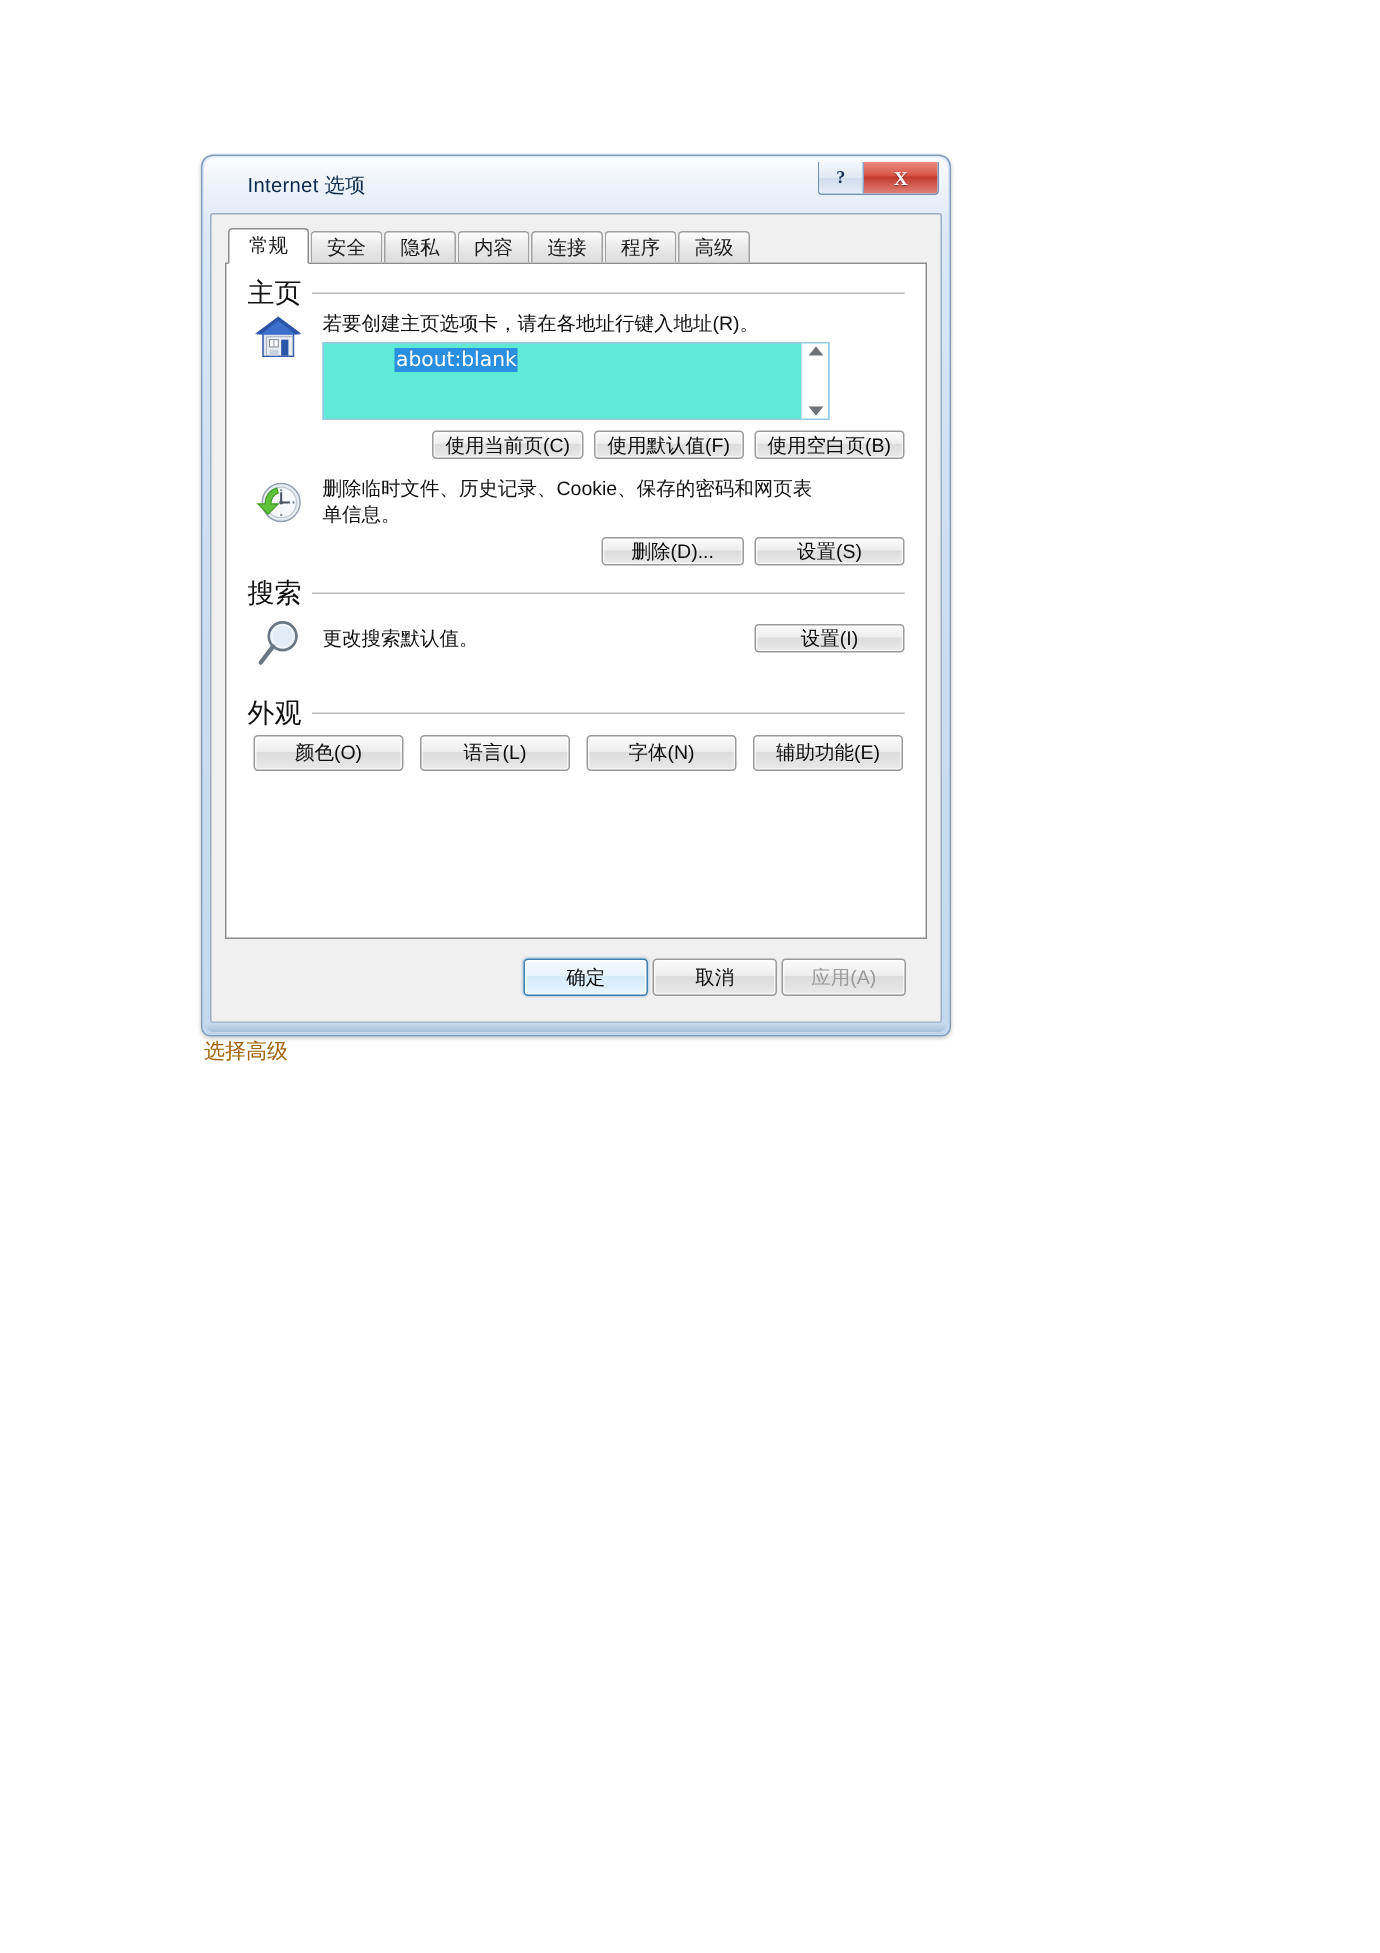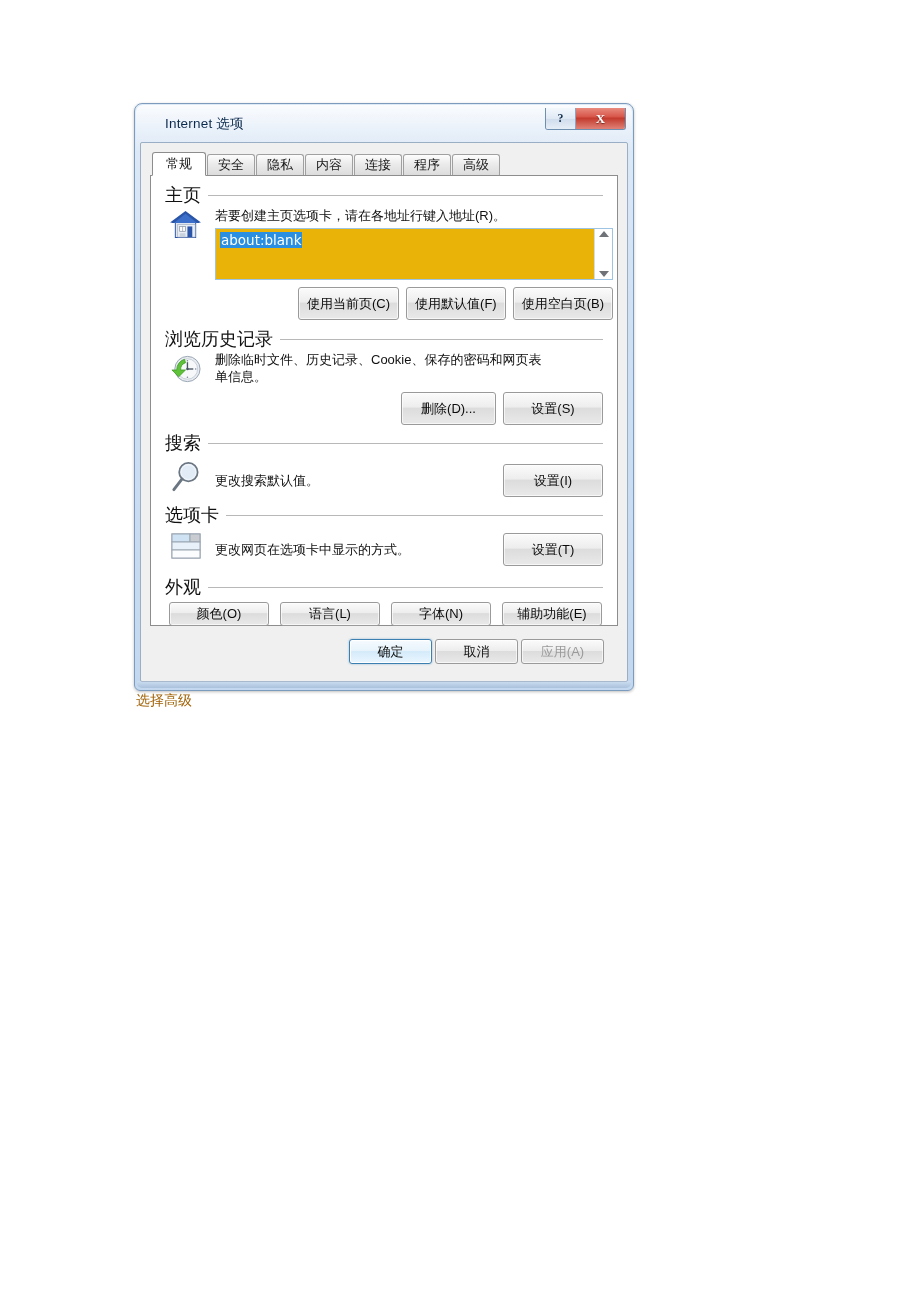--- a/index.html
+++ b/index.html
@@ -171,21 +171,21 @@
   .gtext {
     font-size: 13px; color: #111;
     line-height: 17px;
   }
 
   
   .btn {
     box-sizing: border-box;
     display: inline-flex;
     align-items: center; justify-content: center;
-    height: 33px;
+    height: 19px;
     padding: 0 8px;
     font-size: 13px;
     color: #0b0b0b;
     background: linear-gradient(180deg,#fbfbfb 0%,#ededed 46%,#dcdcdc 48%,#e9e9e9 100%);
     border: 1px solid #9a9a9a;
     border-radius: 3px;
     cursor: default;
     white-space: nowrap;
     box-shadow: inset 0 0 0 1px rgba(255,255,255,.65);
   }
@@ -193,26 +193,27 @@
     border: 1px solid #3c7fb1;
     box-shadow: inset 0 0 0 1px #ffffff, 0 0 2px rgba(60,130,180,.6);
     background: linear-gradient(180deg,#f6fbff 0%,#e7f3fb 46%,#d4eafa 48%,#eaf6ff 100%);
   }
   .btn.disabled { color: #9a9a9a; }
 
   
   .addr-wrap {
     position: relative;
     margin-top: 4px;
-    width: 398px;
+    width: 338px;
     height: 52px;
-    background: #eab308;
+    background: #5eead4;
     border: 1px solid #9ec4e3;
     box-sizing: border-box;
     display: flex;
+    padding-left: 43px;
   }
   .addr-text {
     flex: 1;
     padding: 3px 4px;
     font-size: 13.5px;
     font-family: "DejaVu Sans", sans-serif;
     color: #111;
   }
   .addr-sel {
     background: #2a8fe0;
@@ -339,24 +340,20 @@
             <div class="btnrow right">
               <div class="btn">使用当前页(C)</div>
               <div class="btn">使用默认值(F)</div>
               <div class="btn">使用空白页(B)</div>
             </div>
           </div>
         </div>
       </div>
 
       <div class="group" style="margin-top:10px;">
-        <div class="group-head">
-          <span class="group-title">浏览历史记录</span>
-          <span class="group-rule"></span>
-        </div>
         <div class="group-body">
           <div class="gicon">
             <svg class="icon-clock" viewBox="0 0 34 32">
               <circle cx="19" cy="16" r="13" fill="#e8ecf1" stroke="#97a3b2" stroke-width="1"></circle>
               <circle cx="19" cy="16" r="10.5" fill="#f6f8fa" stroke="#b7c0cb" stroke-width="0.7"></circle>
               <line x1="19" y1="16" x2="19" y2="9" stroke="#4a5562" stroke-width="1.4"></line>
               <line x1="19" y1="16" x2="25" y2="16" stroke="#4a5562" stroke-width="1.4"></line>
               <circle cx="19" cy="16" r="1.3" fill="#4a5562"></circle>
               <circle cx="19" cy="7.5" r="0.8" fill="#7b8794"></circle>
               <circle cx="27.5" cy="16" r="0.8" fill="#7b8794"></circle>
@@ -389,43 +386,20 @@
           </div>
           <div class="gcontent" style="padding-top:8px;">
             <div style="display:flex;align-items:center;">
               <span class="gtext">更改搜索默认值。</span>
               <span class="sp-right"><span class="btn" style="width:100px;">设置(I)</span></span>
             </div>
           </div>
         </div>
       </div>
 
-      <div class="group" style="margin-top:5px;">
-        <div class="group-head">
-          <span class="group-title">选项卡</span>
-          <span class="group-rule"></span>
-        </div>
-        <div class="group-body">
-          <div class="gicon">
-            <svg class="icon-tabs" viewBox="0 0 34 32">
-              <rect x="3" y="5" width="28" height="24" fill="#ffffff" stroke="#9aa5b1" stroke-width="1.2"></rect>
-              <rect x="3" y="5" width="18" height="8" fill="#cfe2f3" stroke="#9aa5b1" stroke-width="1"></rect>
-              <rect x="21" y="5" width="10" height="8" fill="#c9ccd1" stroke="#9aa5b1" stroke-width="1"></rect>
-              <rect x="3" y="13" width="28" height="8" fill="#e8f1fa" stroke="#9aa5b1" stroke-width="1"></rect>
-              <rect x="3" y="21" width="28" height="8" fill="#fbfcfd" stroke="#9aa5b1" stroke-width="1"></rect>
-            </svg>
-          </div>
-          <div class="gcontent" style="padding-top:7px;">
-            <div style="display:flex;align-items:center;">
-              <span class="gtext">更改网页在选项卡中显示的方式。</span>
-              <span class="sp-right"><span class="btn" style="width:100px;">设置(T)</span></span>
-            </div>
-          </div>
-        </div>
-      </div>
 
       <div class="group" style="margin-top:12px;">
         <div class="group-head">
           <span class="group-title">外观</span>
           <span class="group-rule"></span>
         </div>
         <div class="appearance-row">
           <div class="btn">颜色(O)</div>
           <div class="btn">语言(L)</div>
           <div class="btn">字体(N)</div>

